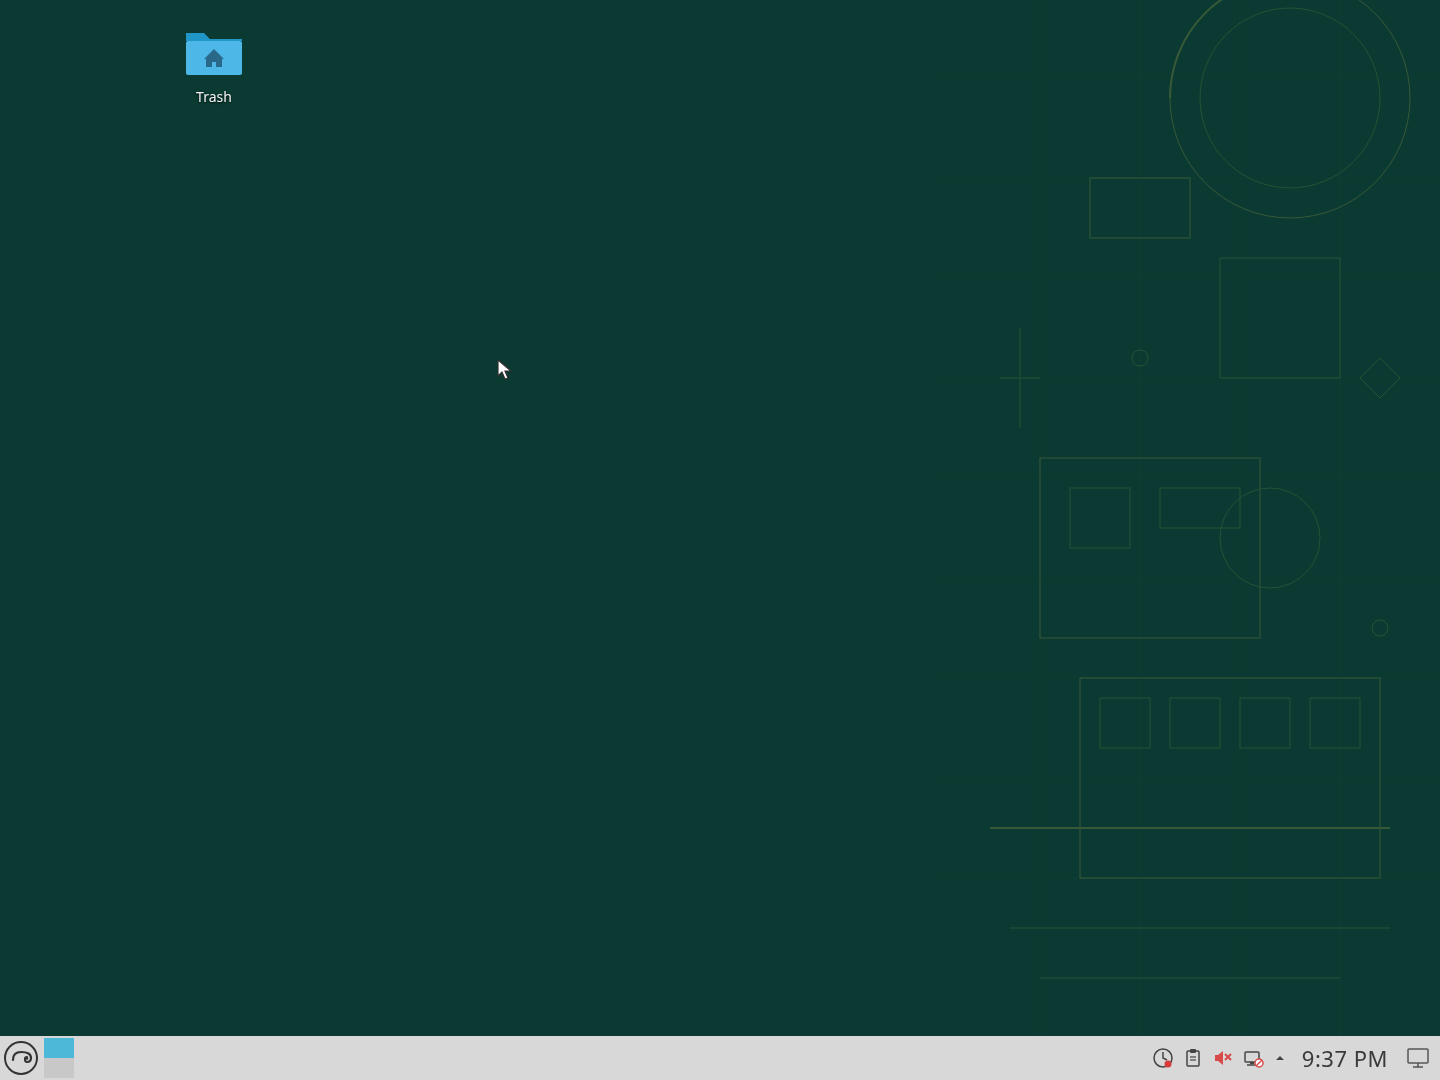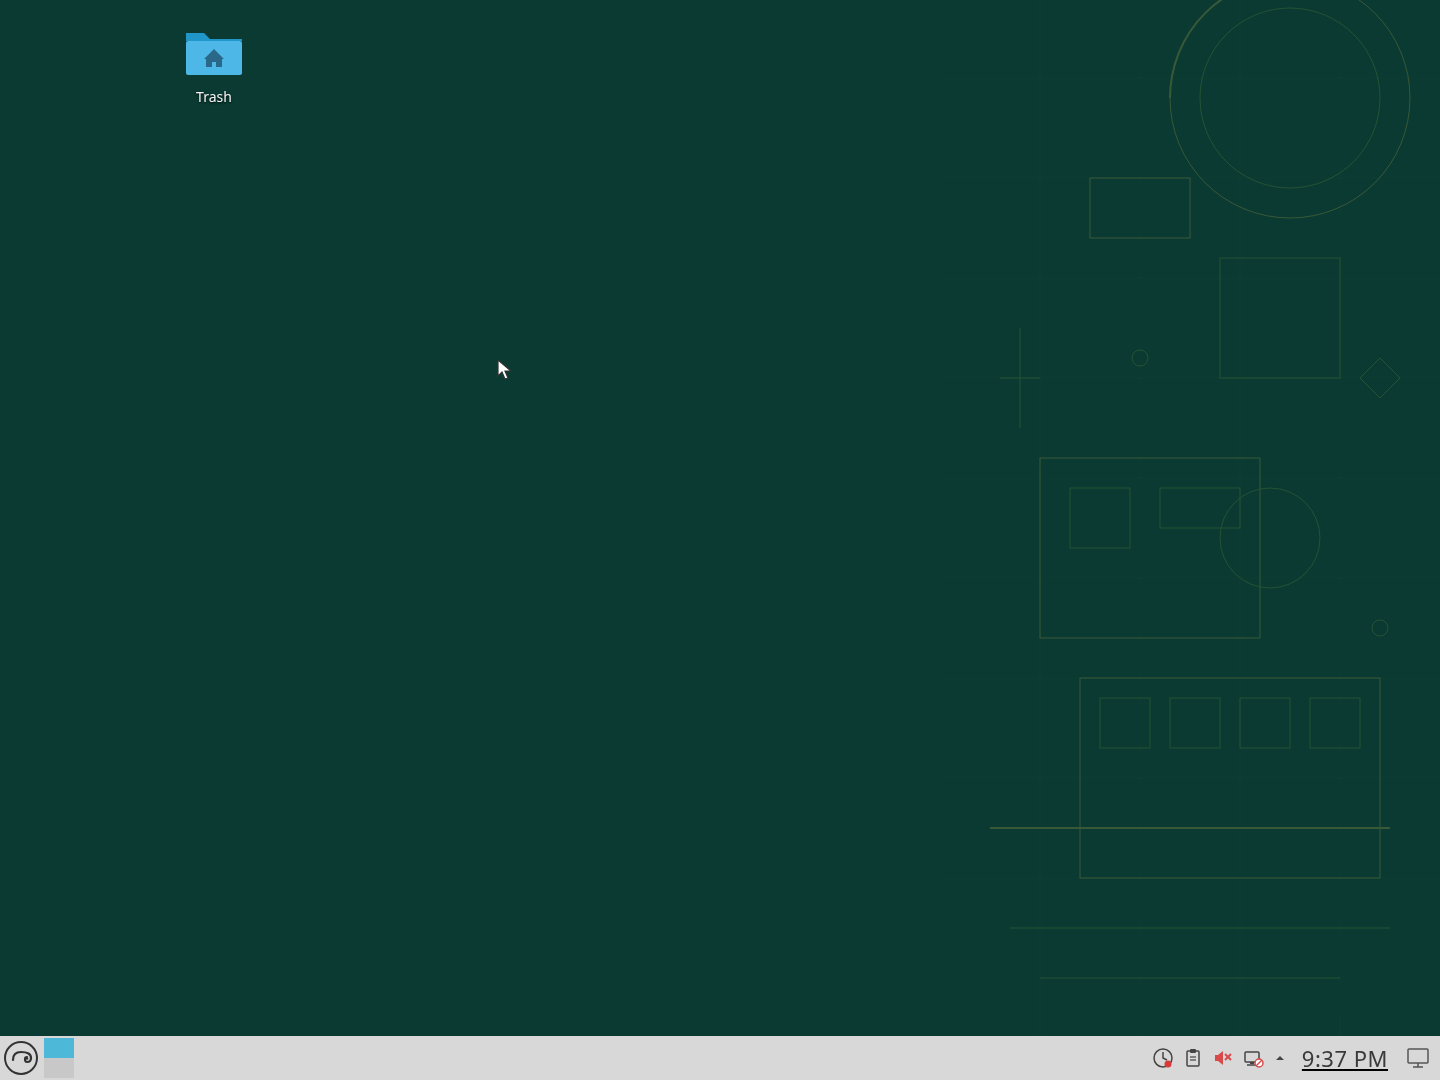--- a/index.html
+++ b/index.html
@@ -118,21 +118,20 @@
     .pager-inactive {
       background: #c8c8c8;
     }
     
     .taskbar-right {
       display: flex;
       align-items: center;
       height: 100%;
       gap: 4px;
       padding-right: 8px;
-      text-decoration: underline;
     }
     
     .tray-icon {
       width: 26px;
       height: 26px;
       display: flex;
       align-items: center;
       justify-content: center;
       cursor: pointer;
     }

